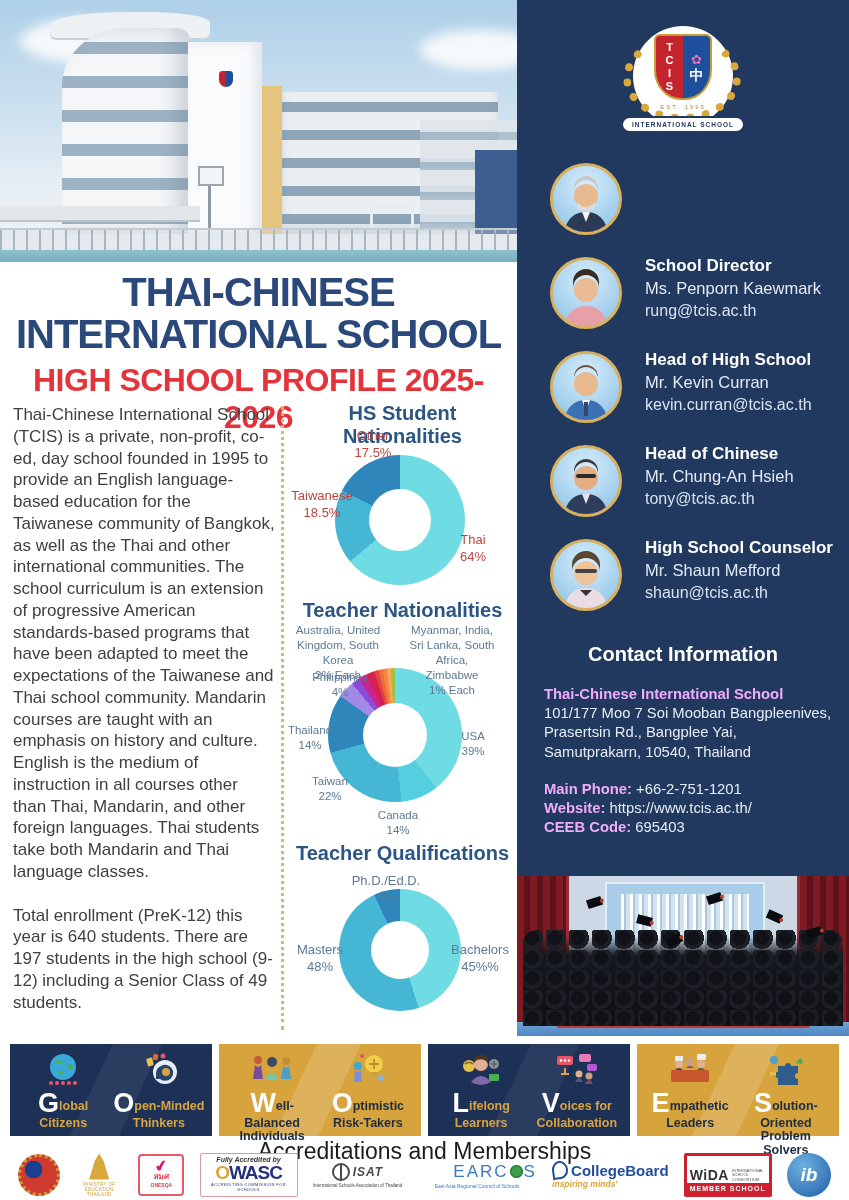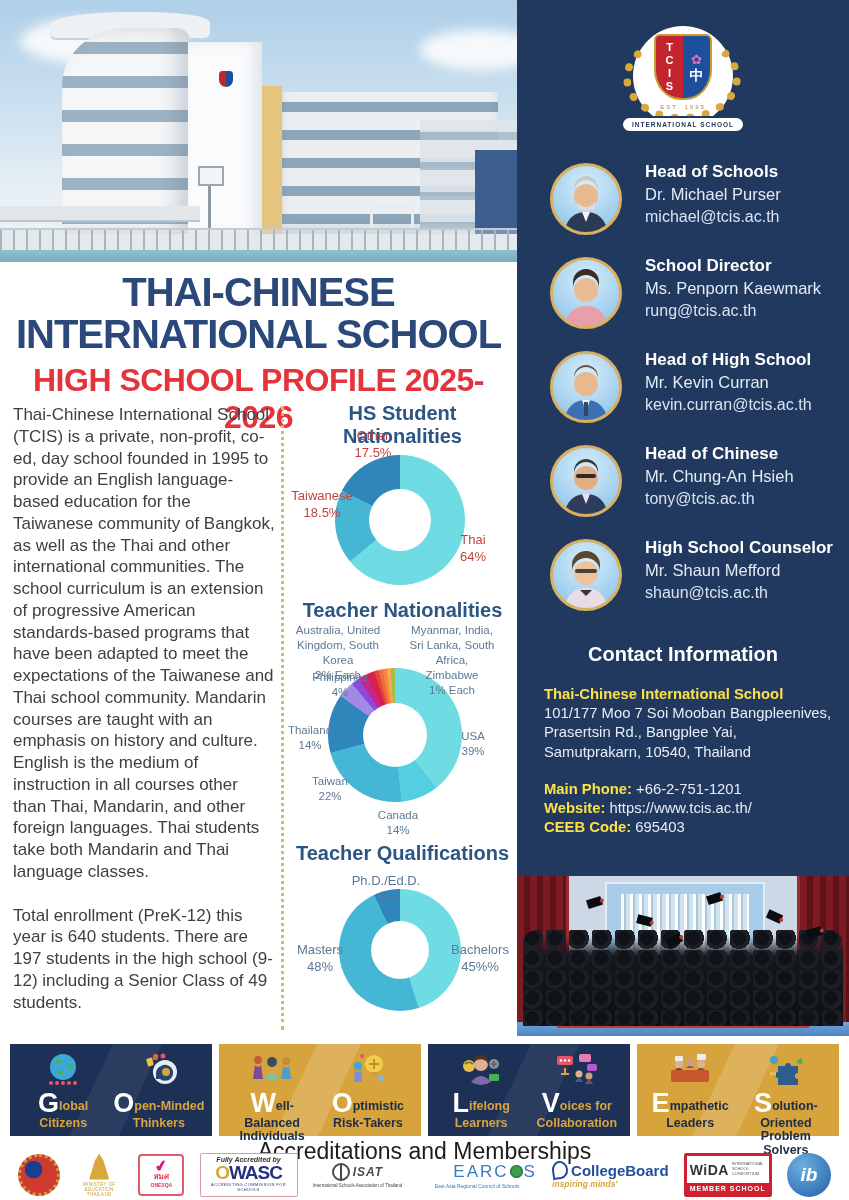--- a/index.html
+++ b/index.html
@@ -103,21 +103,21 @@
   .staff-photo { position:absolute; left:33px; top:0; width:72px; height:72px; border-radius:50%;
                  border:3px solid #d8b05e; background:radial-gradient(circle at 50% 30%,#d8eefb,#86bfe6); overflow:hidden; }
   .staff-photo svg { position:absolute; left:0; top:6px; width:66px; height:66px; }
   .staff-text { position:absolute; left:128px; top:-3px; width:200px; line-height:1.38; }
   .staff-role { color:#ffffff; font-weight:700; font-size:17px; }
   .staff-name { color:#e2eaf5; font-size:16.5px; }
   .staff-mail { color:#d9e3f1; font-size:16px; }
 
   .contact-h { position:absolute; left:0; top:643px; width:332px; text-align:center; color:#fff; font-weight:700; font-size:20px; }
   .contact-b { position:absolute; left:27px; top:685px; width:290px; color:#e7edf6; font-size:14.8px; line-height:1.3; }
-  .contact-b .b { font-weight:700; color:#fde047; }
+  .contact-b .b { font-weight:700; color:#f0abfc; }
   .contact-gap { height:18px; }
 
   
   .gradphoto { position:absolute; left:517px; top:876px; width:332px; height:160px; background:#ccd8e6; overflow:hidden; }
   .curtain { position:absolute; top:0; bottom:14px; width:52px;
              background:repeating-linear-gradient(90deg,#7e1a22 0 7px,#5d1118 7px 13px); }
   .curtain.left{ left:0; border-right:3px solid #9c2a30;} .curtain.right{ right:0; border-left:3px solid #9c2a30;}
   .screen { position:absolute; left:88px; top:6px; width:160px; height:88px; background:#a9cce9; border:2px solid #e4ecf4; }
   .screen-in { position:absolute; inset:10px 14px; background:#cfe3f1;
              background-image:repeating-linear-gradient(90deg,rgba(255,255,255,.95) 0 3px,rgba(120,140,170,.35) 3px 5px,transparent 5px 9px);
@@ -170,21 +170,21 @@
   .isat-cap { font-size:4.5px; color:#444; margin-top:2px; }
   .earcos-main { font-size:17px; color:#3a7bbf; letter-spacing:2px; display:flex; align-items:center; justify-content:space-between;margin-left:36px; }
   .earcos-globe { display:inline-block; width:13px; height:13px; border-radius:50%; background:#3f9d4e;
                   box-shadow:inset 0 0 0 1.5px #2c7d3a; margin:0 1px; }
   .earcos-cap { font-size:5px; color:#3a7bbf; margin-top:1px; }
   .cb-row { display:flex; align-items:center; gap:3px; justify-content:center; }
   .cb-acorn { width:16px; height:18px; border:2.5px solid #1f4e9c; border-radius:50% 50% 50% 0; transform:rotate(-8deg); }
   .cb-main { font-size:15px; font-weight:700; color:#1f4e9c; }
   .cb-tag { font-size:8.5px; font-style:italic; font-weight:700; color:#d9a43f; text-align:left; }
   .wida { width:88px; height:44px; border:3px solid #cf2030; background:#fff; border-radius:2px; display:flex; flex-direction:column; }
-  .wida-top { flex:1; display:flex; align-items:center; justify-content:center; gap:3px; }
+  .wida-top { flex:1; display:flex; align-items:flex-end; justify-content:center; gap:3px; }
   .wida-main { font-size:14px; font-weight:700; color:#333; letter-spacing:.5px; }
   .wida-sub { font-size:4px; color:#555; text-align:left; line-height:1.2; width:34px; }
   .wida-bot { background:#cf2030; color:#fff; font-size:7px; font-weight:700; letter-spacing:1px; padding:2px 0; }
   .ibc { width:44px; height:44px; border-radius:50%; background:radial-gradient(circle at 35% 30%,#6fb0e0,#1f5fa8);
          display:flex; align-items:center; justify-content:center; color:#fff; font-weight:700; font-style:italic; font-size:19px; }
 
   .ml { white-space:pre-line; }
 </style>
 </head>
 <body>
@@ -289,25 +289,20 @@
     <div class="staff-row" style="top:163px">
       <div class="staff-photo">
           <svg viewBox="0 0 66 66">
             <circle cx="33" cy="24" r="12" fill="#e8b98f"></circle>
             <path d="M21 20 a12 12 0 0 1 24 0 v-4 a12 12 0 0 0 -24 0z" fill="#c9c9c9"></path>
             <path d="M24 30 q9 10 18 0 v6 q-9 6 -18 0z" fill="#dcdcdc"></path>
             <path d="M10 66 q3 -26 23 -26 q20 0 23 26z" fill="#2b3a55"></path>
             <path d="M29 40 h8 l-4 10z" fill="#f2f2f2"></path>
           </svg>
         </div>
-      <div class="staff-text">
-        <div class="staff-role">Head of Schools</div>
-        <div class="staff-name">Dr. Michael Purser</div>
-        <div class="staff-mail">michael@tcis.ac.th</div>
-      </div>
     </div>
     <div class="staff-row" style="top:257px">
       <div class="staff-photo">
           <svg viewBox="0 0 66 66">
             <circle cx="33" cy="24" r="12" fill="#e9bb92"></circle>
             <path d="M20 22 a13 13 0 0 1 26 0 v-6 a13 13 0 0 0 -26 0z" fill="#3a2a22"></path>
             <path d="M10 66 q3 -26 23 -26 q20 0 23 26z" fill="#e8a0a8"></path>
           </svg>
         </div>
       <div class="staff-text">

